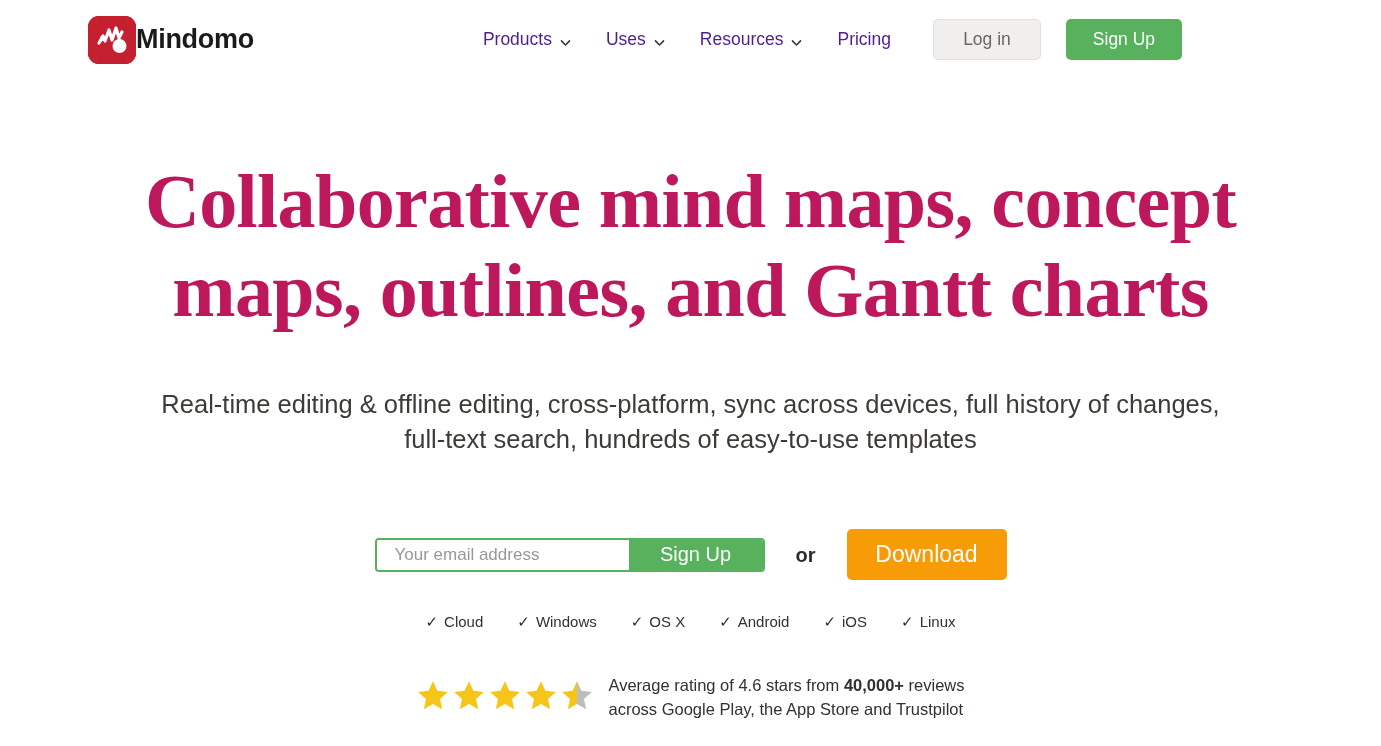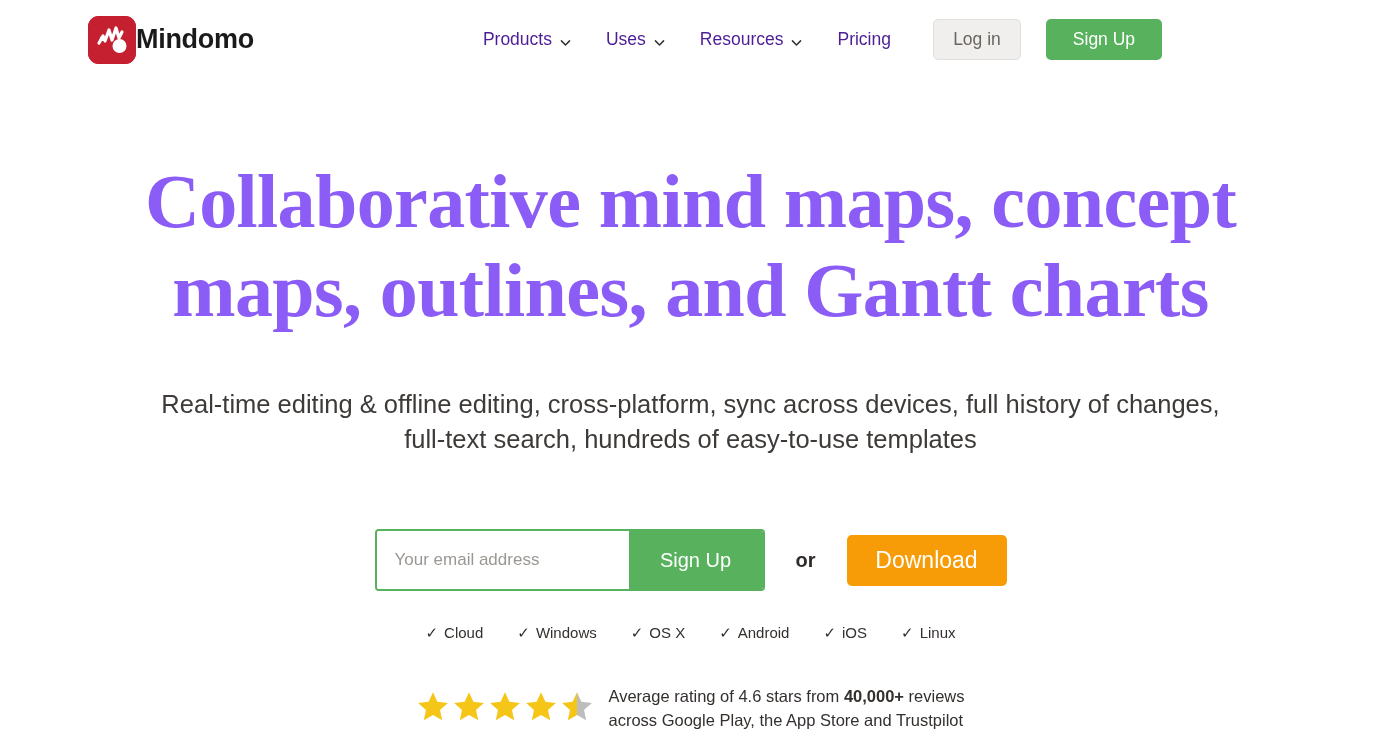--- a/index.html
+++ b/index.html
@@ -89,21 +89,21 @@
     align-items: center;
     justify-content: center;
   }
 
   .btn-login {
     background: #f0efed;
     border: 1px solid #e2e0dd;
     border-radius: 5px;
     color: #6b6560;
     font-size: 17.5px;
-    width: 88px;
+    width: 108px;
     height: 41px;
   }
 
   .btn-signup-top {
     background: #58b15c;
     border-radius: 5px;
     color: #ffffff;
     font-size: 17.5px;
     width: 116px;
     height: 41px;
@@ -114,21 +114,21 @@
     width: 100%;
     text-align: center;
     padding-top: 78px;
   }
 
   .hero-title {
     font-family: "Liberation Serif", "DejaVu Serif", serif;
     font-size: 76px;
     font-weight: bold;
     line-height: 1.17;
-    color: #8b5cf6;
+    color: #be185d;
     letter-spacing: -0.6px;
     max-width: 1160px;
     margin: 0 auto;
   }
 
   .hero-subtitle {
     margin: 52px auto 0;
     max-width: 1060px;
     font-size: 25.5px;
     line-height: 1.38;
@@ -144,21 +144,21 @@
     justify-content: center;
     gap: 0;
   }
 
   .email-form {
     display: flex;
     align-items: stretch;
     border: 2px solid #58b15c;
     border-radius: 4px;
     overflow: hidden;
-    height: 62px;
+    height: 34px;
     width: 390px;
     background: #fef9c3;
   }
 
   .email-input {
     flex: 1 1 auto;
     border: none;
     outline: none;
     padding: 0 18px;
     font-size: 17px;

